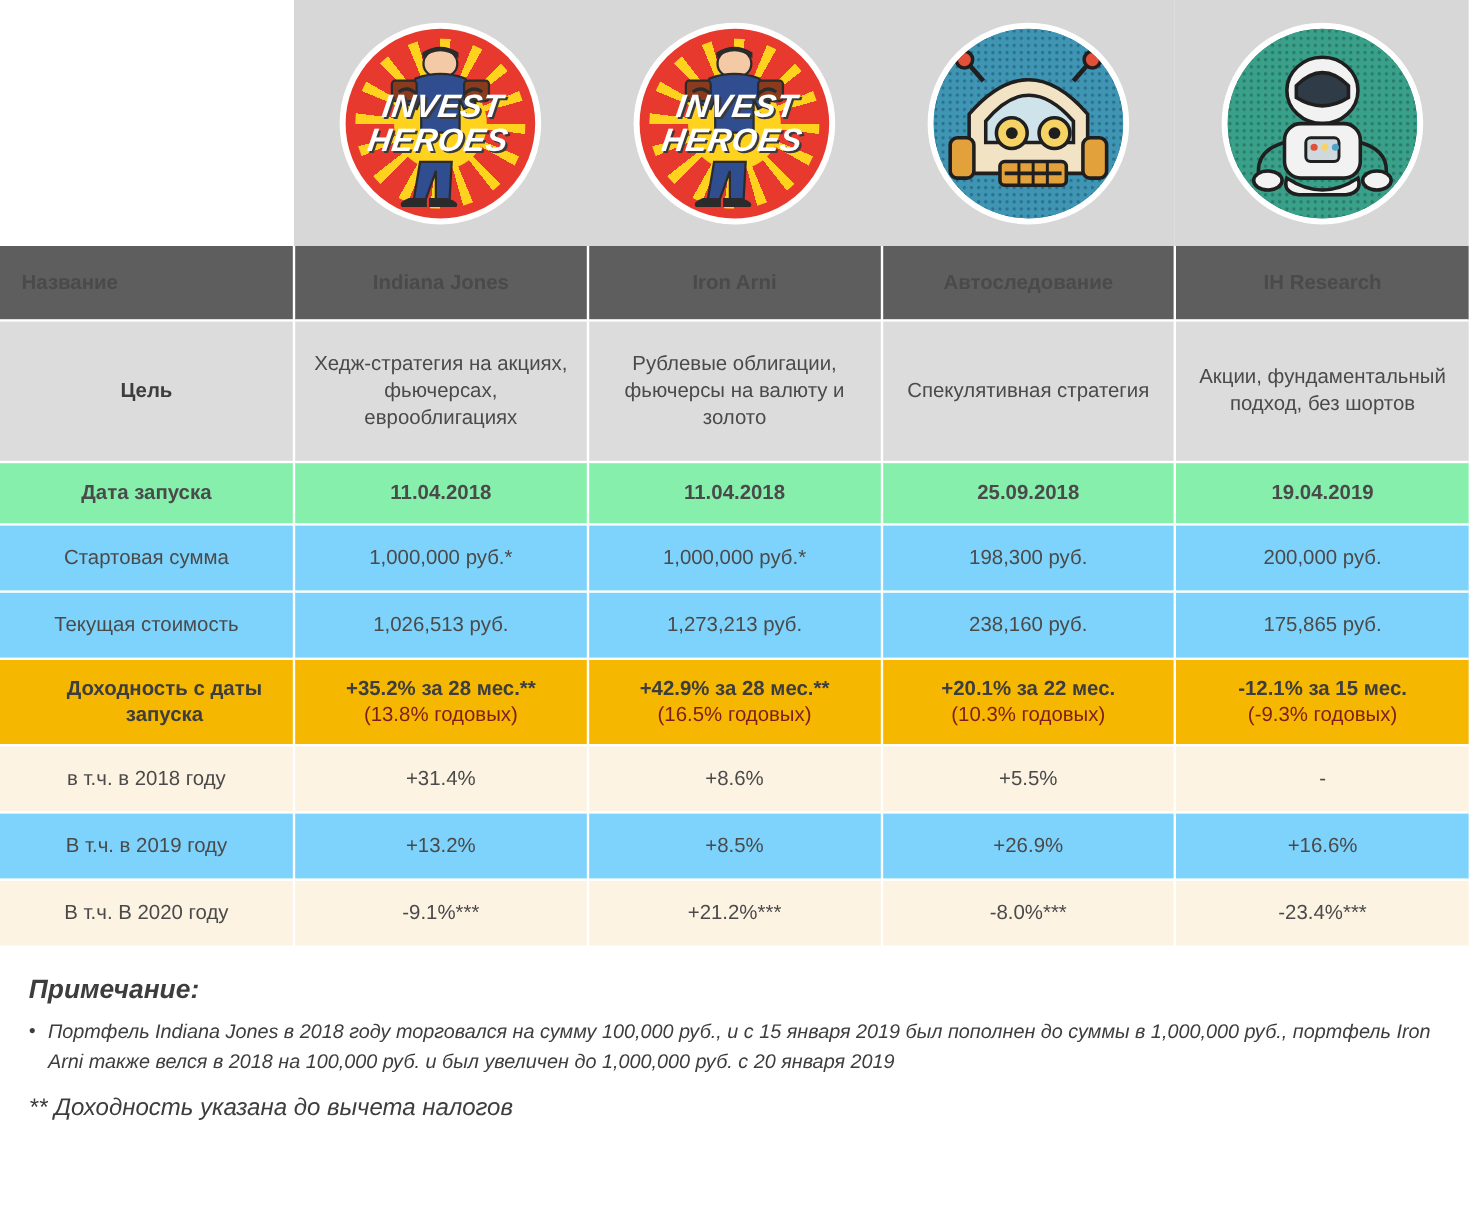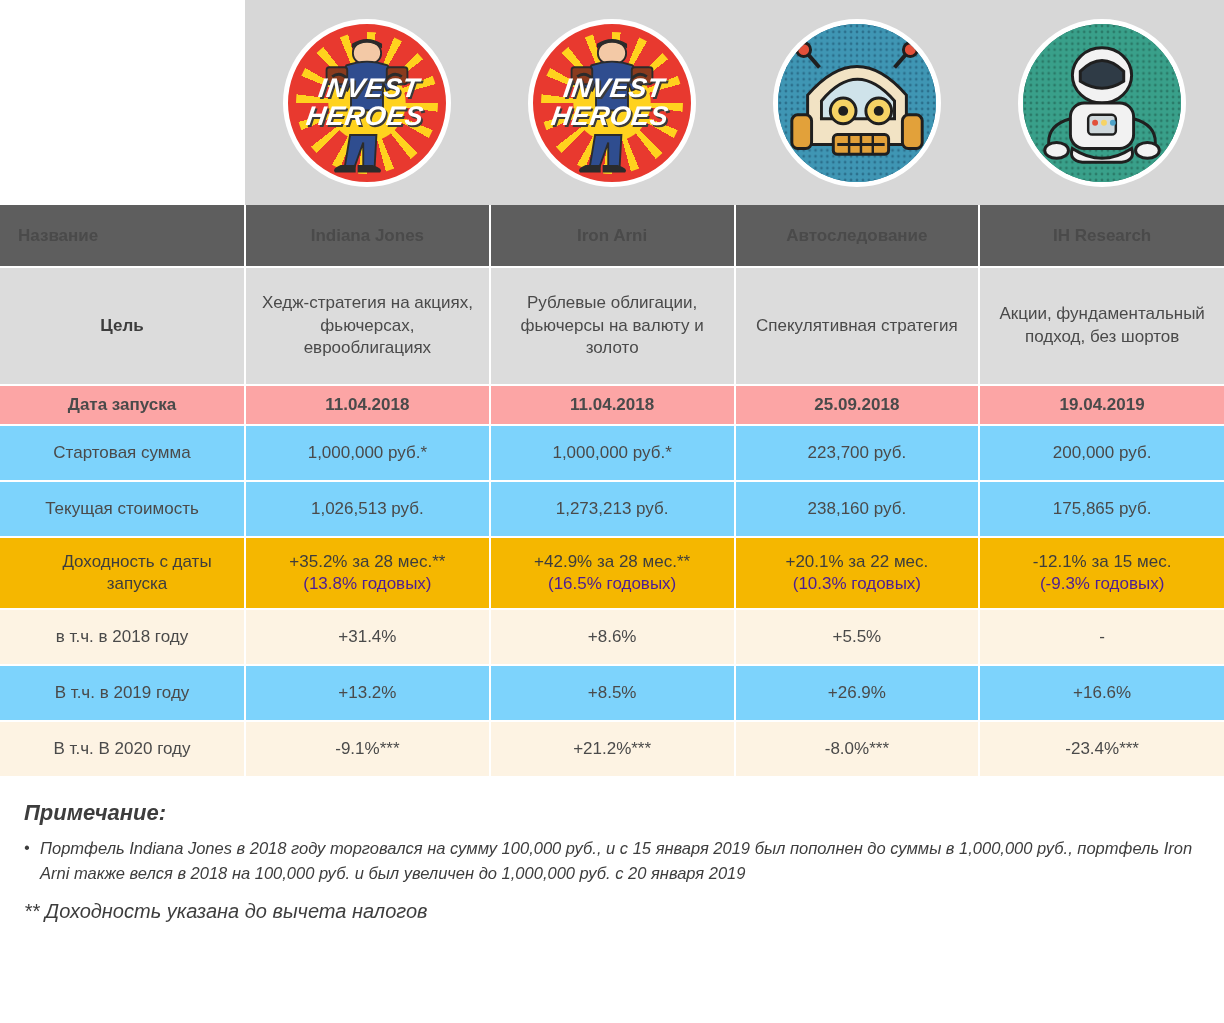--- a/index.html
+++ b/index.html
@@ -136,38 +136,38 @@
     text-align: left;
     padding-left: 18px;
     font-size: 17px;
     color: #4a4a4a;
   }
 
   .row-goal td { background: #dcdcdc; height: 118px; line-height: 1.35; }
   .row-goal td.label { font-weight: bold; color: #3d3d3d; margin-top: 32px; }
 
   .row-launch td {
-    background: #fca5a5;
+    background: #86efac;
     font-weight: bold;
     color: #3d3d3d;
-    height: 40px;
+    height: 52px;
   }
   .row-launch td.label { font-weight: bold; }
 
   .row-soft td { background: #7dd3fc; height: 56px; }
   .row-lite td  { background: #fdf3e3; height: 56px; margin-left: 15px; }
 
   .row-yield td {
     background: #f5b700;
     height: 72px;
     line-height: 1.3;
   }
-  .row-yield td.label { font-weight: normal; color: #3d3d3d; padding-left: 40px; }
-  .row-yield .big { font-weight: normal; color: #3d3d3d; display: block; }
-  .row-yield .small { display: block; color: #4c1d95; text-align: center; }
+  .row-yield td.label { font-weight: bold; color: #3d3d3d; padding-left: 40px; }
+  .row-yield .big { font-weight: bold; color: #3d3d3d; display: block; }
+  .row-yield .small { display: block; color: #7f1d1d; text-align: center; }
 
   
   .notes {
     padding: 22px 24px 0 24px;
     font-style: italic;
     color: #3d3d3d;
   }
   .notes-title {
     font-weight: bold;
     font-style: italic;
@@ -334,21 +334,21 @@
         <td>11.04.2018</td>
         <td>11.04.2018</td>
         <td>25.09.2018</td>
         <td>19.04.2019</td>
       </tr>
 
       <tr class="row-soft">
         <td class="label">Стартовая сумма</td>
         <td>1,000,000 руб.*</td>
         <td>1,000,000 руб.*</td>
-        <td>223,700 руб.</td>
+        <td>198,300 руб.</td>
         <td>200,000 руб.</td>
       </tr>
 
       <tr class="row-soft">
         <td class="label">Текущая стоимость</td>
         <td>1,026,513 руб.</td>
         <td>1,273,213 руб.</td>
         <td>238,160 руб.</td>
         <td>175,865 руб.</td>
       </tr>

